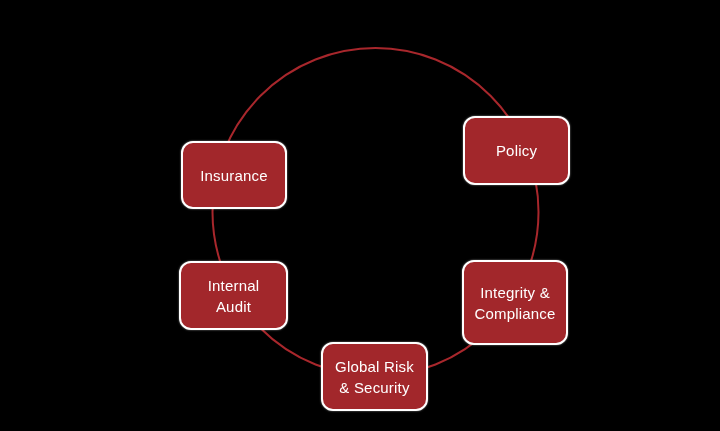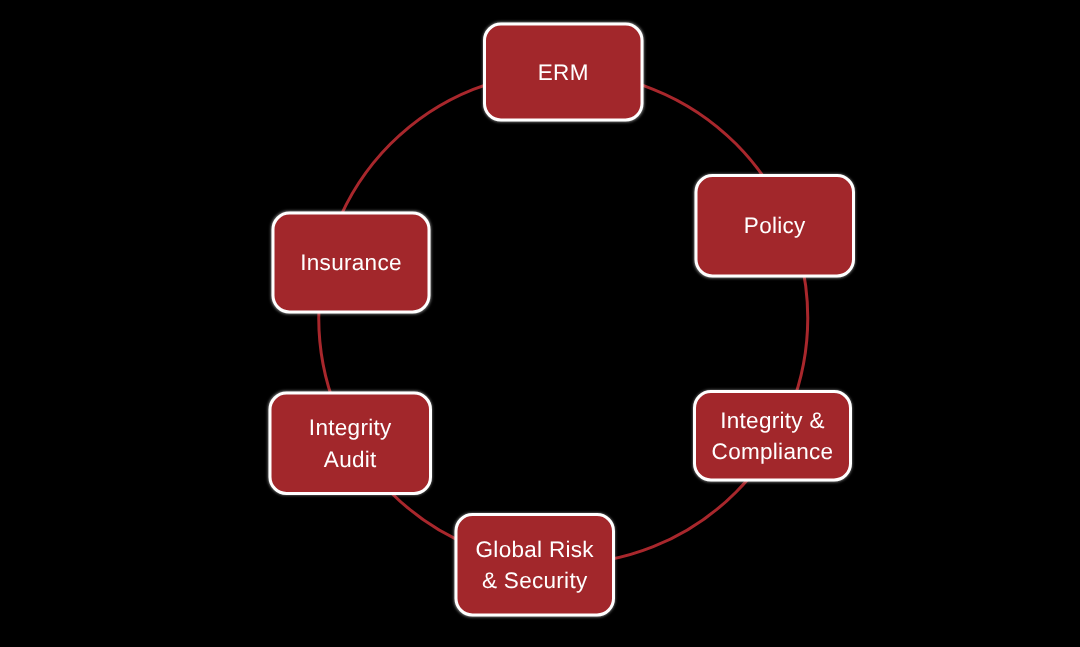--- a/index.html
+++ b/index.html
@@ -38,54 +38,51 @@
   .node-label {
     color: #FFFFFF;
     font-size: 15px;
     line-height: 21px;
     text-align: center;
     white-space: pre-line;
     letter-spacing: 0.2px;
   }
   .node-erm       { left: 322px; top:  15px; width: 107px; height: 66px; }
   .node-policy    { left: 463px; top:  96px; width: 107px; height: 69px; margin-top: 20px; }
-  .node-integrity { left: 462px; top: 260px; width: 106px; height: 61px; }
-  .node-global    { left: 303px; top: 342px; width: 107px; height: 69px; }
+  .node-integrity { left: 462px; top: 260px; width: 106px; height: 85px; }
+  .node-global    { left: 321px; top: 342px; width: 107px; height: 69px; }
   .node-audit     { left: 179px; top: 261px; width: 109px; height: 69px; }
   .node-insurance { left: 181px; top:  96px; width: 106px; height: 68px; margin-top: 45px; }
 </style>
 </head>
 <body>
 
 <div class="stage">
 
   <svg class="ring" viewBox="0 0 720 431" xmlns="http://www.w3.org/2000/svg">
     <ellipse cx="375.5" cy="212" rx="163" ry="164" fill="none" stroke-width="2" stroke="#A8272C"></ellipse>
   </svg>
 
-  <div class="node node-erm">
-    <span class="node-label">ERM</span>
-  </div>
 
   <div class="node node-policy">
     <span class="node-label">Policy</span>
   </div>
 
   <div class="node node-integrity">
     <span class="node-label">Integrity &amp;
 Compliance</span>
   </div>
 
   <div class="node node-global">
     <span class="node-label">Global Risk
 &amp; Security</span>
   </div>
 
   <div class="node node-audit">
-    <span class="node-label">Integrity
+    <span class="node-label">Internal
 Audit</span>
   </div>
 
   <div class="node node-insurance">
     <span class="node-label">Insurance</span>
   </div>
 
 </div>
 
 </body></html>

